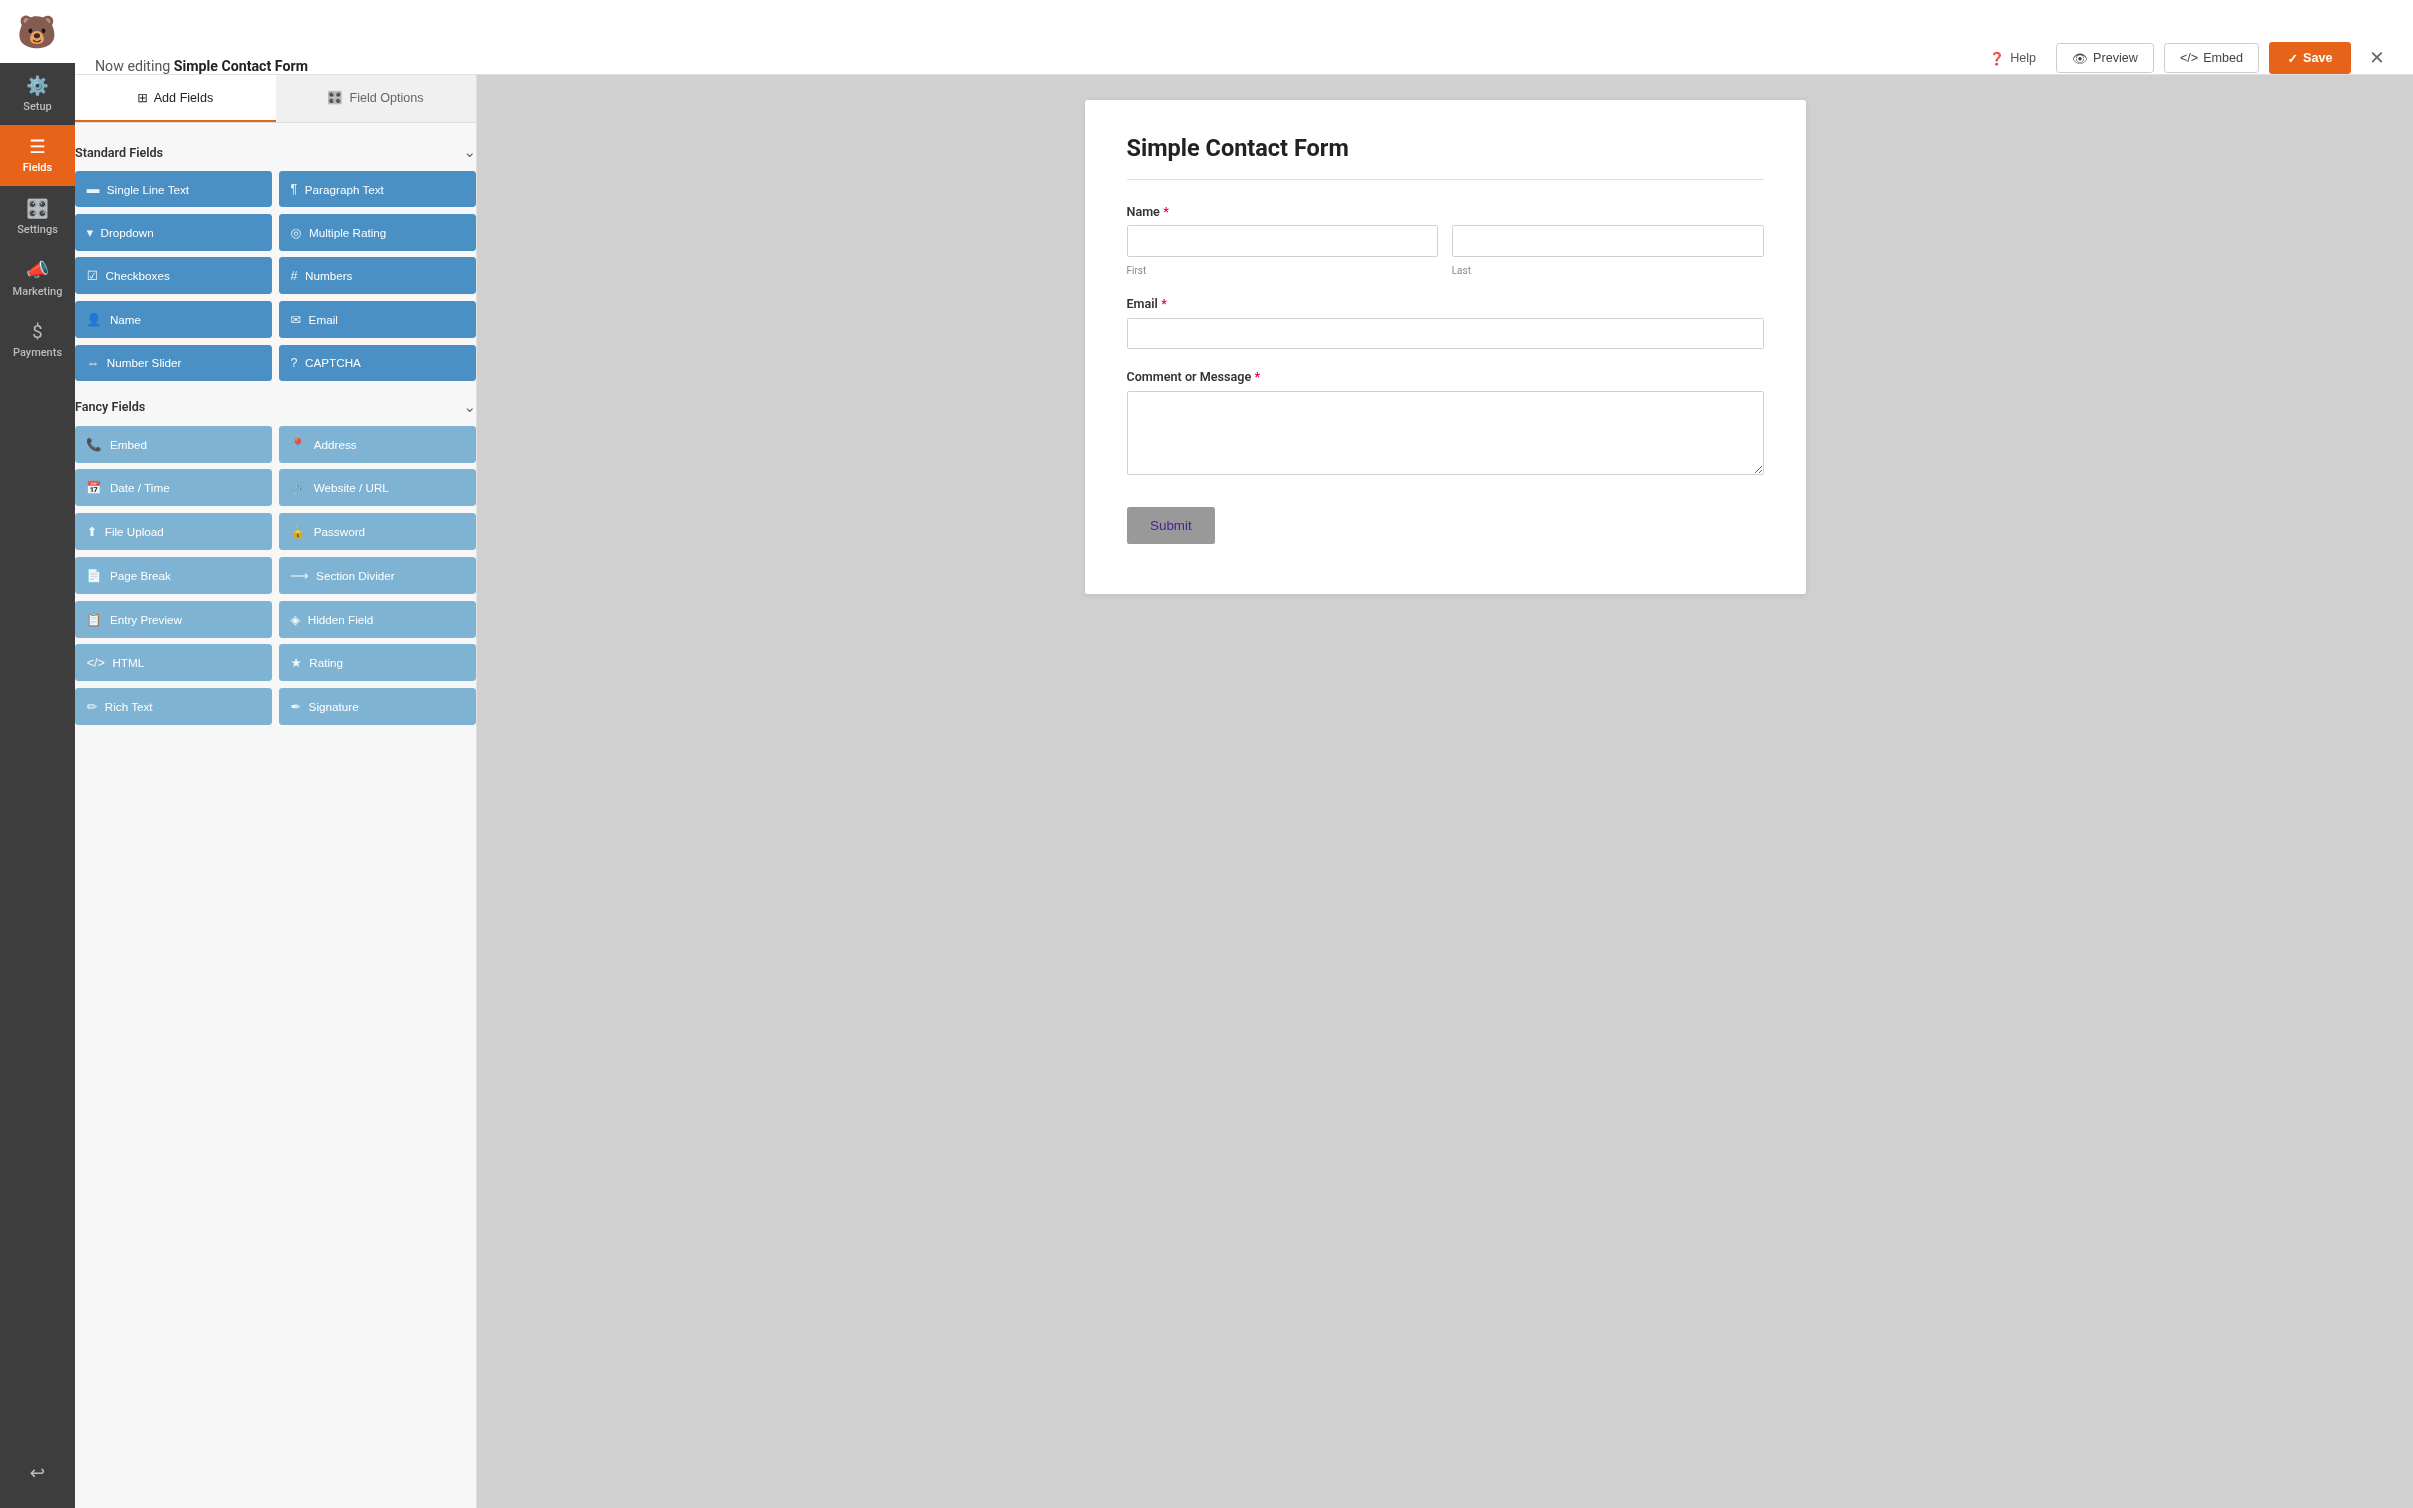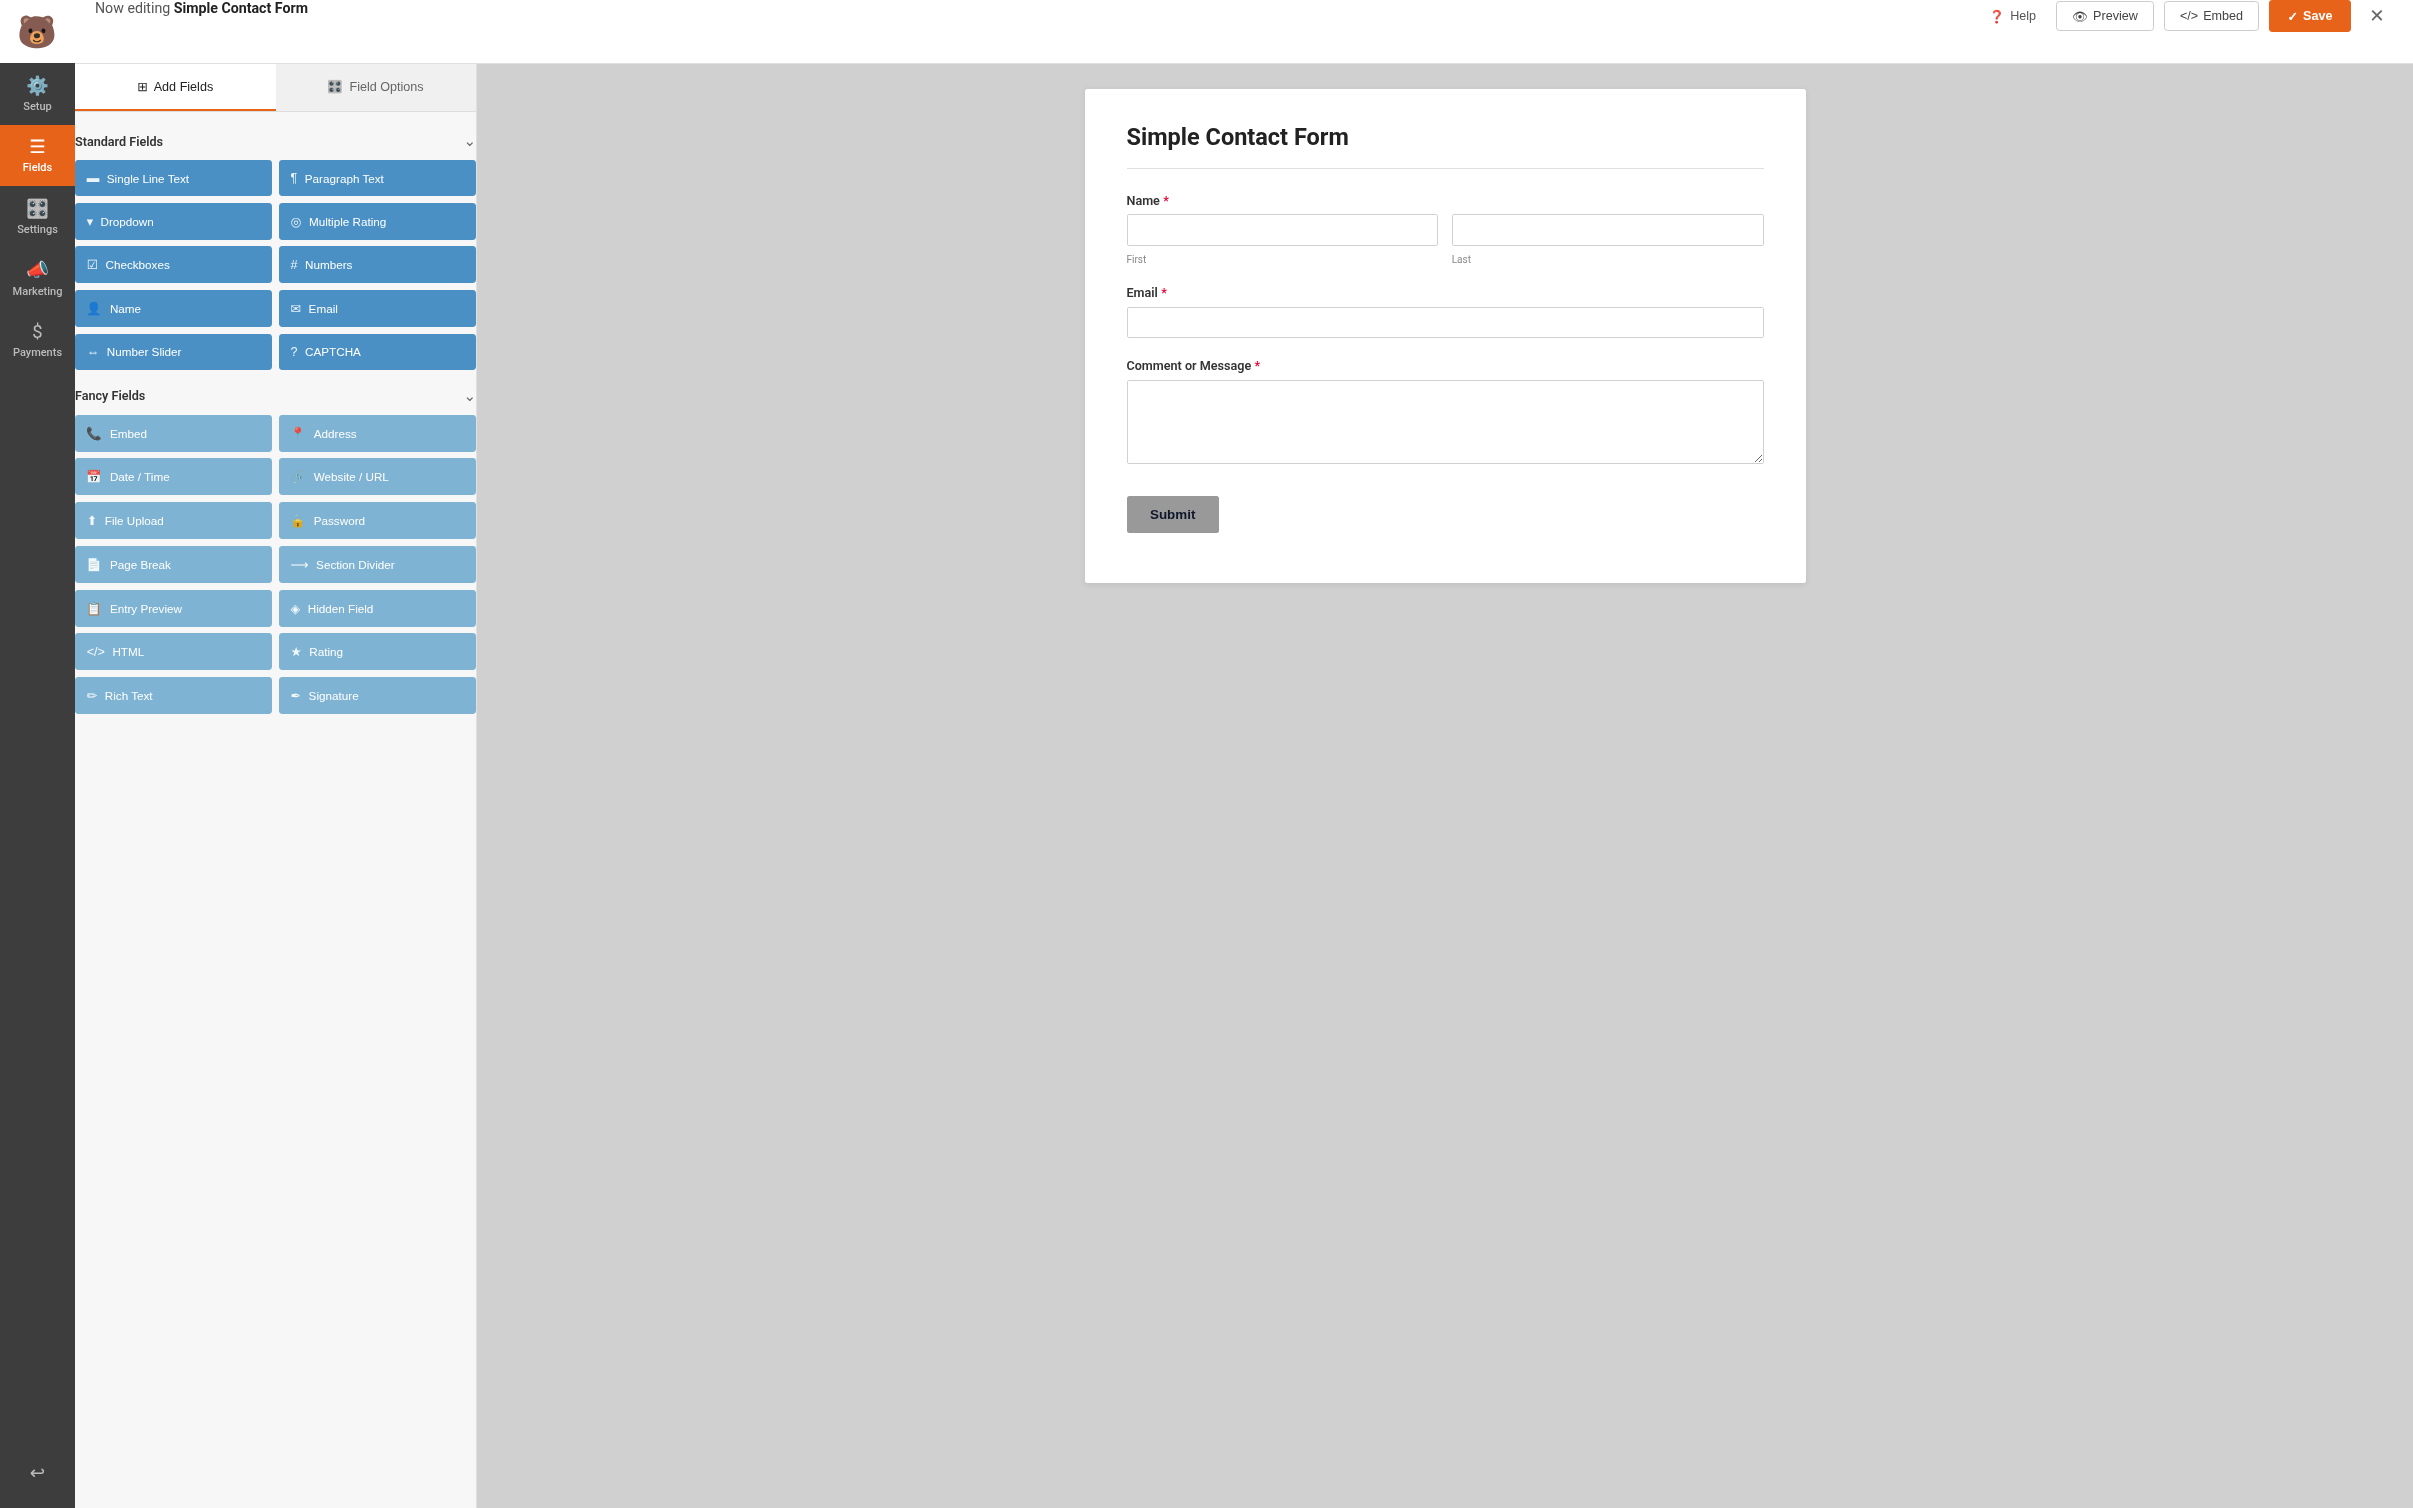--- a/index.html
+++ b/index.html
@@ -53,23 +53,23 @@
       flex: 1;
       display: flex;
       flex-direction: column;
       overflow: hidden;
     }
 
     
     .top-header {
       background: #fff;
       border-bottom: 0.8px solid #e0e0e0;
-      height: 64px;
-      display: flex;
-      align-items: flex-start;
+      height: 75px;
+      display: flex;
+      align-items: flex-end;
       padding: 0 20px;
       flex-shrink: 0;
       gap: 13.4px;
     }
     .editing-label {
       flex: 1;
       font-size: 14.2px;
       color: #555;
     }
     .editing-label strong {
@@ -314,26 +314,26 @@
       padding: 8.4px 10px;
       font-size: 11.7px;
       color: #333;
       background: #fff;
       width: 100%;
       height: 84px;
       resize: vertical;
     }
     .submit-btn {
       background: #999;
-      color: #0f172a;
+      color: #4c1d95;
       border: none;
       border-radius: 2.5px;
       padding: 11px 23.5px;
       font-size: 13.4px;
-      font-weight: 700;
+      font-weight: 400;
       cursor: pointer;
       margin-top: 8.4px;
     }
   </style>
 </head>
 <body>
 
 <div class="nav-sidebar">
   <div class="nav-logo">
     <span class="nav-logo-bear">🐻</span>

